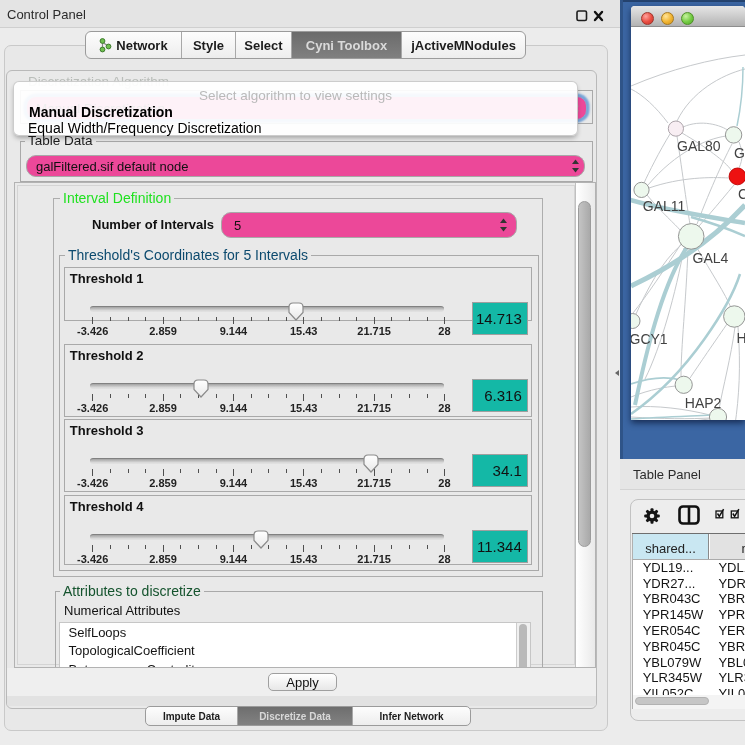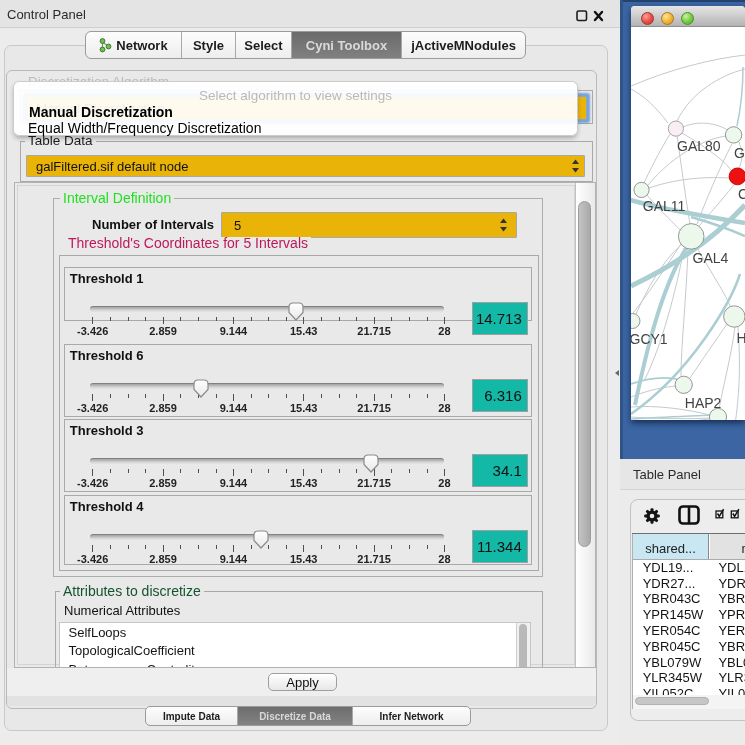--- a/index.html
+++ b/index.html
@@ -18,21 +18,21 @@
 #tabs .sel{background:linear-gradient(#6b6b6b,#808080);color:#dadada}
 
 #outerpanel{left:3.5px;top:45.4px;width:604px;height:686px;background:#e8e8e8;
   border:1px solid #c9c9c9;border-radius:7px;box-sizing:border-box}
 #mainpanel{left:5.5px;top:69.5px;width:591.5px;height:639px;background:#e9e9e9;
   border:1px solid #b9b9b9;border-radius:6px;box-sizing:border-box;overflow:hidden}
 #mainpanel .btm{position:absolute;left:0;right:0;bottom:2px;height:10px;background:#e2e2e2}
 #mainpanel .apl{position:absolute;left:0;right:0;bottom:12px;height:28px;background:#efefef}
 .group{position:absolute;border:1px solid #a9a9a9;box-sizing:border-box}
 .gtitle{position:absolute;font-size:14px;background:#e9e9e9;padding:0 3px;line-height:13px}
-.combo{position:absolute;background:#eab308;border:1px solid #a8a8a8;border-radius:1px;
+.combo{position:absolute;background:#ec4899;border:1px solid #a8a8a8;border-radius:10px;
   box-sizing:border-box;font-size:13px;color:#111}
 .combo .tx{position:absolute;left:9px;top:50%;transform:translateY(-50%);white-space:nowrap}
 .spin{position:absolute;right:8px;top:50%;transform:translateY(-50%)}
 
 #scrollpane{left:14px;top:182px;width:582px;height:486px;border:1px solid #b2b2b2;
   box-sizing:border-box;background:#e9e9e9;overflow:hidden}
 #scrollpane .inner{position:absolute;left:2px;top:2px;right:20px;bottom:2px;border:1px solid #d4d4d4}
 #vsb{position:absolute;right:0;top:0;width:19px;height:100%;background:linear-gradient(90deg,#ffffff,#f2f2f2 60%,#e9e9e9);border-left:1px solid #c0c0c0}
 #vsb .thumb{position:absolute;left:2px;width:13px;border-radius:7px;
   background:linear-gradient(90deg,#c4c4c4,#a9a9a9);border:1px solid #9b9b9b;box-sizing:border-box}
@@ -136,21 +136,21 @@
       <span class="abs" style="left:77px;top:34px;font-size:13px;font-weight:bold;color:#111">Number of Intervals</span>
       <div class="combo" style="left:206px;top:29px;width:296px;height:26px">
           <span class="tx" style="left:12px">5</span>
         <svg class="spin" width="9" height="14" viewBox="0 0 9 14">
             <path d="M4.5 0.5 L8 5 H1 Z" fill="#333"></path>
             <path d="M4.5 13.5 L8 9 H1 Z" fill="#333"></path>
           </svg>
       </div>
 
       <div class="group" style="left:44px;top:72px;width:480px;height:316px"></div>
-      <span class="gtitle" style="left:50px;top:54px;color:#be185d">Threshold's Coordinates for 5 Intervals</span>
+      <span class="gtitle" style="left:50px;top:66px;color:#0c4a6e">Threshold's Coordinates for 5 Intervals</span>
 
       <div id="tb1" class="tbox" style="top:84px;height:54px">
         <div class="ttl">Threshold 1</div>
         <div class="track" style="top:38px"></div>
         <svg class="ticks" width="390" height="8" viewBox="0 0 390 8">
             <g stroke="#4f4f4f" shape-rendering="crispEdges">
               <path d="M27.9,0 V6.7 M98.2,0 V6.7 M168.6,0 V6.7 M238.9,0 V6.7 M309.3,0 V6.7 M379.6,0 V6.7"></path>
               <path d="M45.5,0 V4 M63.1,0 V4 M80.7,0 V4 M115.8,0 V4 M133.4,0 V4 M151.0,0 V4 M186.2,0 V4 M203.8,0 V4 M221.3,0 V4 M256.5,0 V4 M274.1,0 V4 M291.7,0 V4 M326.8,0 V4 M344.4,0 V4 M362.0,0 V4"></path>
             </g>
           </svg>
@@ -165,21 +165,21 @@
               <linearGradient id="gth" x1="0" y1="0" x2="0" y2="1">
                 <stop offset="0" stop-color="#ffffff"></stop>
                 <stop offset="1" stop-color="#e8e8e8"></stop>
               </linearGradient>
             </defs>
             <path d="M1.5,5 Q1.5,1 5.5,1 L11.5,1 Q15.5,1 15.5,5 L15.5,10.5 L8.5,18 L1.5,10.5 Z" fill="url(#gth)" stroke="#8b8b8b" stroke-width="1.2"></path>
           </svg>
         <div class="vbox" style="top:33.5px">14.713</div>
       </div>
       <div id="tb2" class="tbox" style="top:161px;height:73px">
-        <div class="ttl">Threshold 6</div>
+        <div class="ttl">Threshold 2</div>
         <div class="track" style="top:38px"></div>
         <svg class="ticks" width="390" height="8" viewBox="0 0 390 8">
             <g stroke="#4f4f4f" shape-rendering="crispEdges">
               <path d="M27.9,0 V6.7 M98.2,0 V6.7 M168.6,0 V6.7 M238.9,0 V6.7 M309.3,0 V6.7 M379.6,0 V6.7"></path>
               <path d="M45.5,0 V4 M63.1,0 V4 M80.7,0 V4 M115.8,0 V4 M133.4,0 V4 M151.0,0 V4 M186.2,0 V4 M203.8,0 V4 M221.3,0 V4 M256.5,0 V4 M274.1,0 V4 M291.7,0 V4 M326.8,0 V4 M344.4,0 V4 M362.0,0 V4"></path>
             </g>
           </svg>
         <span class="tl" style="left:27.9px;top:57px">-3.426</span>
           <span class="tl" style="left:98.2px;top:57px">2.859</span>
           <span class="tl" style="left:168.6px;top:57px">9.144</span>

